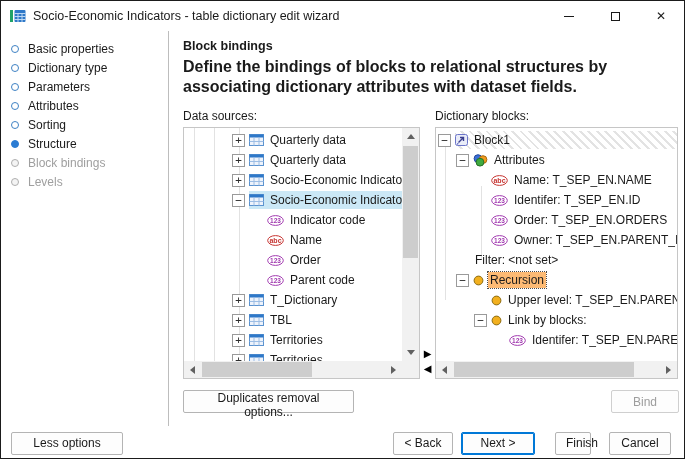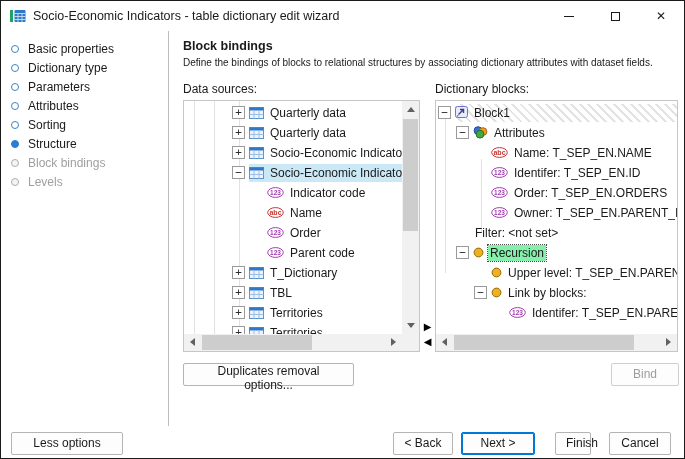--- a/index.html
+++ b/index.html
@@ -18,21 +18,21 @@
   
   .wbody{display:flex;height:395px;}
   .sidebar{width:168px;border-right:1px solid #bdbdbd;padding-top:8px;flex:none;}
   .step{height:19px;display:flex;align-items:center;padding-left:10px;font-size:12px;cursor:pointer;}
   .step .dot{width:8px;height:8px;border-radius:50%;border:1px solid #3f82c4;margin-right:9px;flex:none;background:#fff;}
   .step.current .dot{background:#2b7cd3;border-color:#2b7cd3;}
   .step.disabled{color:#9f9f9f;}
   .step.disabled .dot{border-color:#aeaeae;background:#f4f4f4;}
   .main{flex:1;padding:8px 5px 0 14px;min-width:0;}
   .heading{font-size:12.5px;font-weight:bold;margin:0 0 4px 0;}
-  .desc{font-size:10px;line-height:1.26;max-width:500px;margin:0 0 12px 0;}
+  .desc{font-size:16px;line-height:1.26;max-width:500px;margin:0 0 12px 0;font-weight:bold;}
   .plabels{display:flex;font-size:12px;margin-bottom:4px;}
   .plabels .l{width:252px;}
   
   .panels{display:flex;height:252px;}
   .panel{border:1px solid #c6c6c6;background:#fff;position:relative;overflow:hidden;flex:none;}
   .panel.left{width:237px;}
   .panel.right{width:243px;}
   .mover{width:15px;flex:none;display:flex;flex-direction:column;justify-content:flex-end;align-items:center;gap:3px;padding-bottom:4px;}
   .mv{font-size:10px;line-height:12px;color:#000;cursor:pointer;}
   .treewrap{position:absolute;top:0;left:0;right:0;bottom:17px;overflow:hidden;padding-top:2px;}
@@ -41,21 +41,21 @@
   .trow{height:20px;display:flex;align-items:center;font-size:12px;white-space:nowrap;position:relative;cursor:default;}
   .expander{width:13px;height:13px;border:1px solid #9a9a9a;background:#fff;color:#2f2f2f;
     display:inline-flex;align-items:center;justify-content:center;font-size:11px;line-height:1;
     font-family:"DejaVu Sans Mono",monospace;margin-right:4px;flex:none;cursor:pointer;z-index:1;}
   .exp-spacer{width:17px;flex:none;}
   .rowbody{display:inline-flex;align-items:center;height:18px;padding-right:3px;}
   .rowbody.hatch{flex:1;background:repeating-linear-gradient(45deg,#fff 0 4px,#e3e3e3 4px 6px);}
   .rowbody.sel{background:#cbe8f6;}
   .ticon{display:inline-flex;margin-right:4px;flex:none;}
   .tlabel{padding:1px 2px;}
-  .tlabel.focus{background:#86efac;outline:1px dotted #4a4a4a;}
+  .tlabel.focus{background:#fdba74;outline:1px dotted #4a4a4a;}
   
   .vscroll{position:absolute;top:0;right:0;bottom:17px;width:17px;background:#f1f1f1;}
   .hscroll{position:absolute;left:0;right:0;bottom:0;height:17px;background:#f1f1f1;}
   .panel.left .hscroll{right:17px;}
   .corner{position:absolute;right:0;bottom:0;width:17px;height:17px;background:#f1f1f1;}
   .sbtn{position:absolute;width:17px;height:17px;display:flex;align-items:center;justify-content:center;cursor:pointer;}
   .vthumb{position:absolute;left:1px;right:1px;background:#cdcdcd;cursor:pointer;}
   .hthumb{position:absolute;top:1px;bottom:1px;background:#cdcdcd;cursor:pointer;}
   .tri{width:0;height:0;}
   .tri.up{border-left:4px solid transparent;border-right:4px solid transparent;border-bottom:5px solid #616161;}

